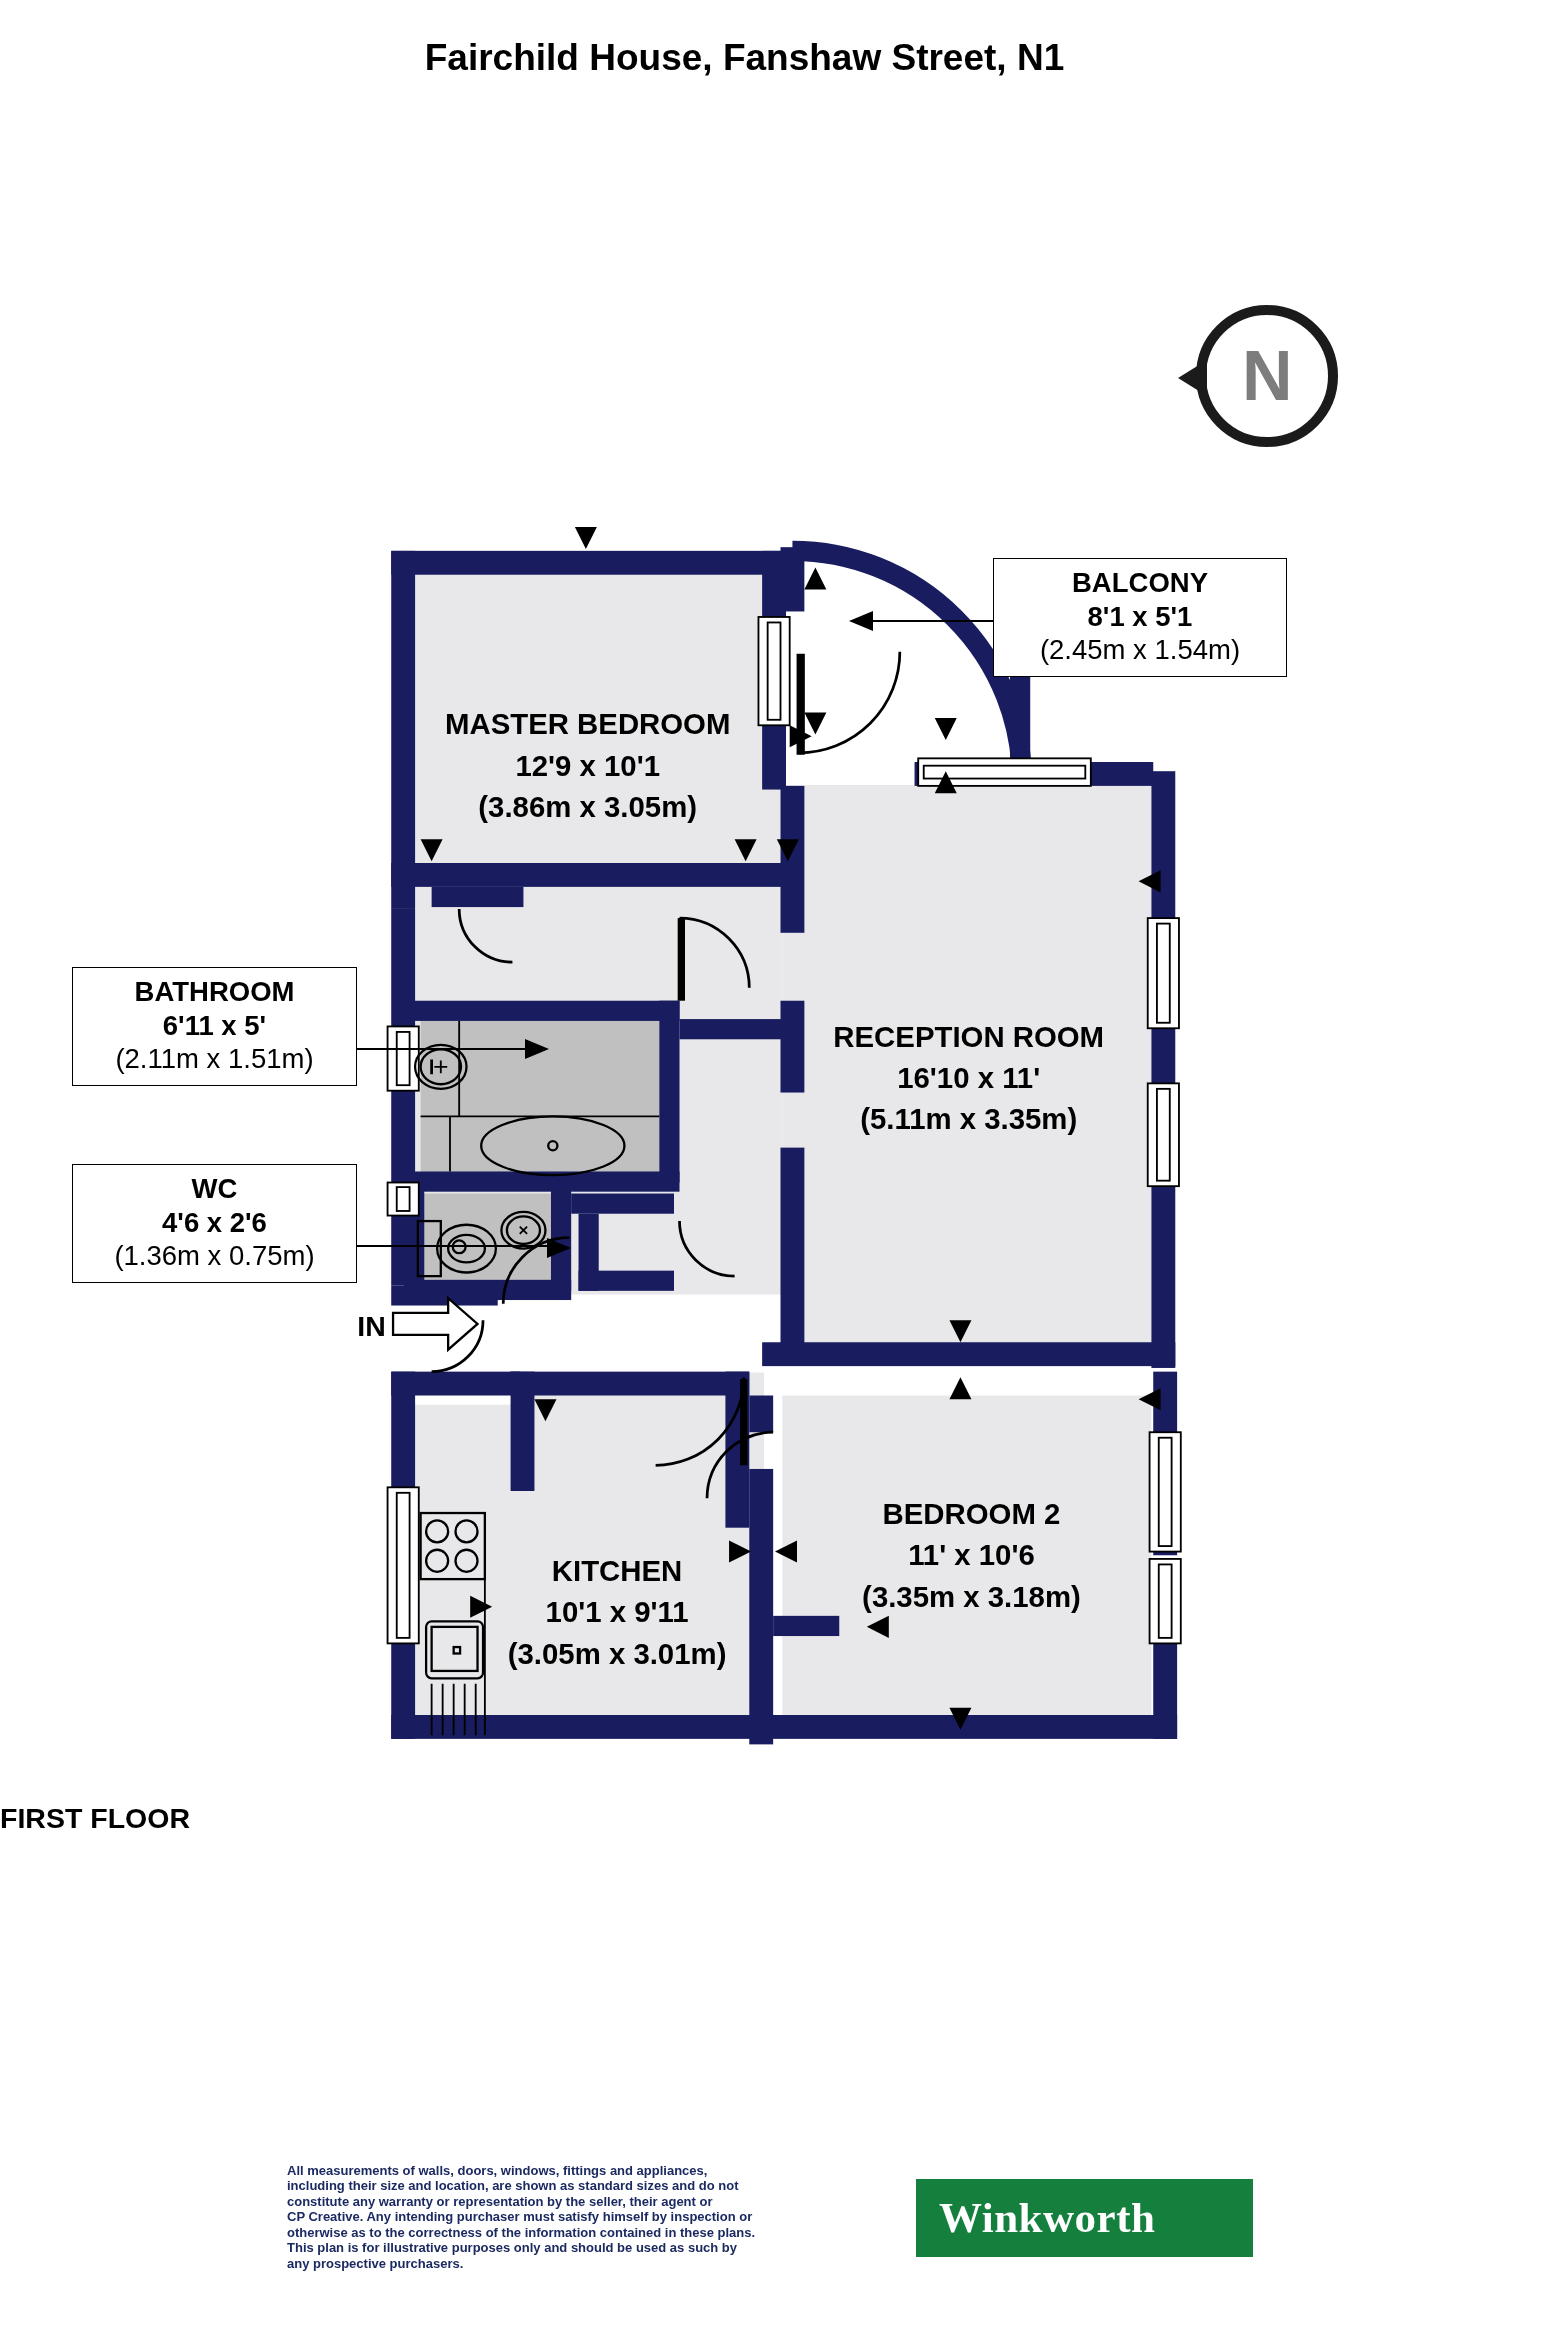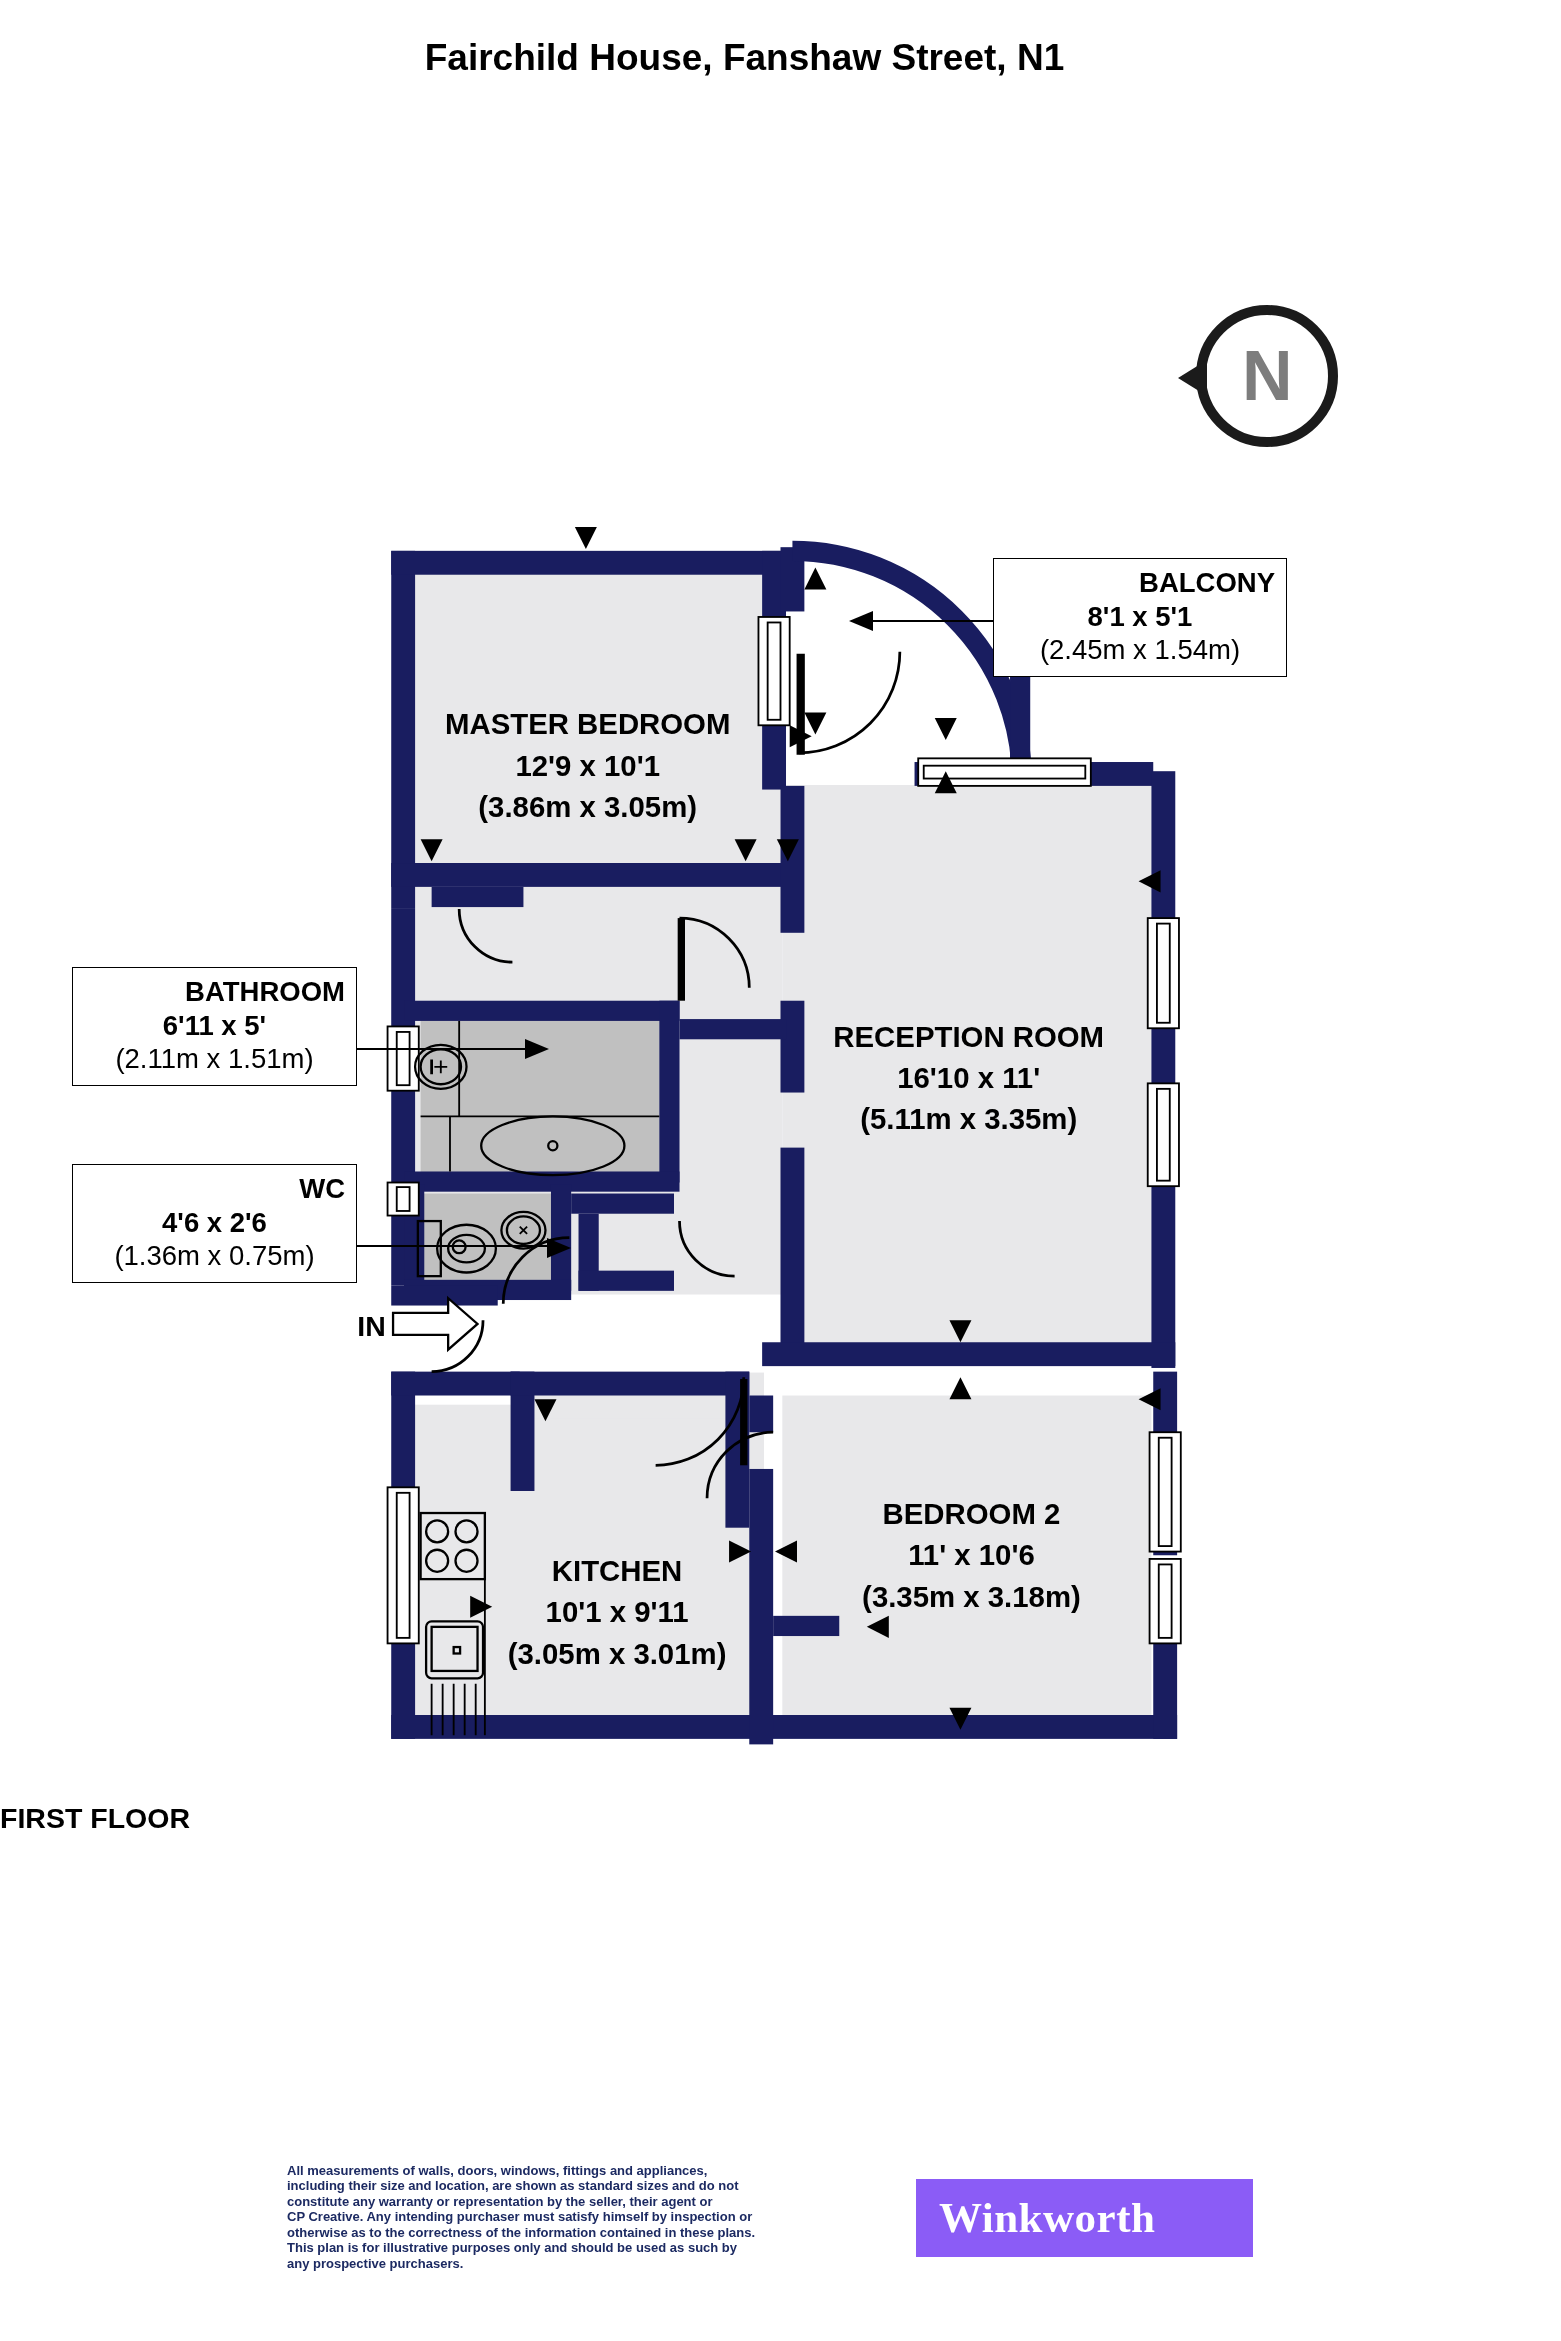--- a/index.html
+++ b/index.html
@@ -76,21 +76,20 @@
     position: absolute;
     border: 1.8px solid #000000;
     background: #ffffff;
     text-align: center;
     padding: 7.3px 11px 9.2px 11px;
     z-index: 40;
   }
   .callout .cl-name {
     font-size: 27.5px; font-weight: bold; color:#000; line-height: 1.22;
     white-space: nowrap;
-    text-align: right;
   }
   .callout .cl-imp {
     font-size: 27.5px; font-weight: bold; color:#000; line-height: 1.22;
     white-space: nowrap;
   }
   .callout .cl-met {
     font-size: 27.5px; font-weight: normal; color:#000; line-height: 1.22;
     white-space: nowrap;
   }
   #callout-balcony { left: 993px; top: 558px; width: 294px; }
@@ -145,21 +144,21 @@
     font-size: 13px;
     font-weight: bold;
     line-height: 1.19;
     color: #1c2a62;
   }
   #disclaimer div { white-space: nowrap; }
   #brand-logo {
     position: absolute;
     left: 916px; top: 15.6px;
     width: 337px; height: 78px;
-    background: #8b5cf6;
+    background: #15803d;
     display: flex; align-items: center; padding-left: 23px;
   }
   #brand-logo .brand-text {
     color: #ffffff;
     font-family: "Liberation Serif", serif;
     font-weight: bold;
     font-size: 43px;
     letter-spacing: 0.5px;
   }
 </style>

